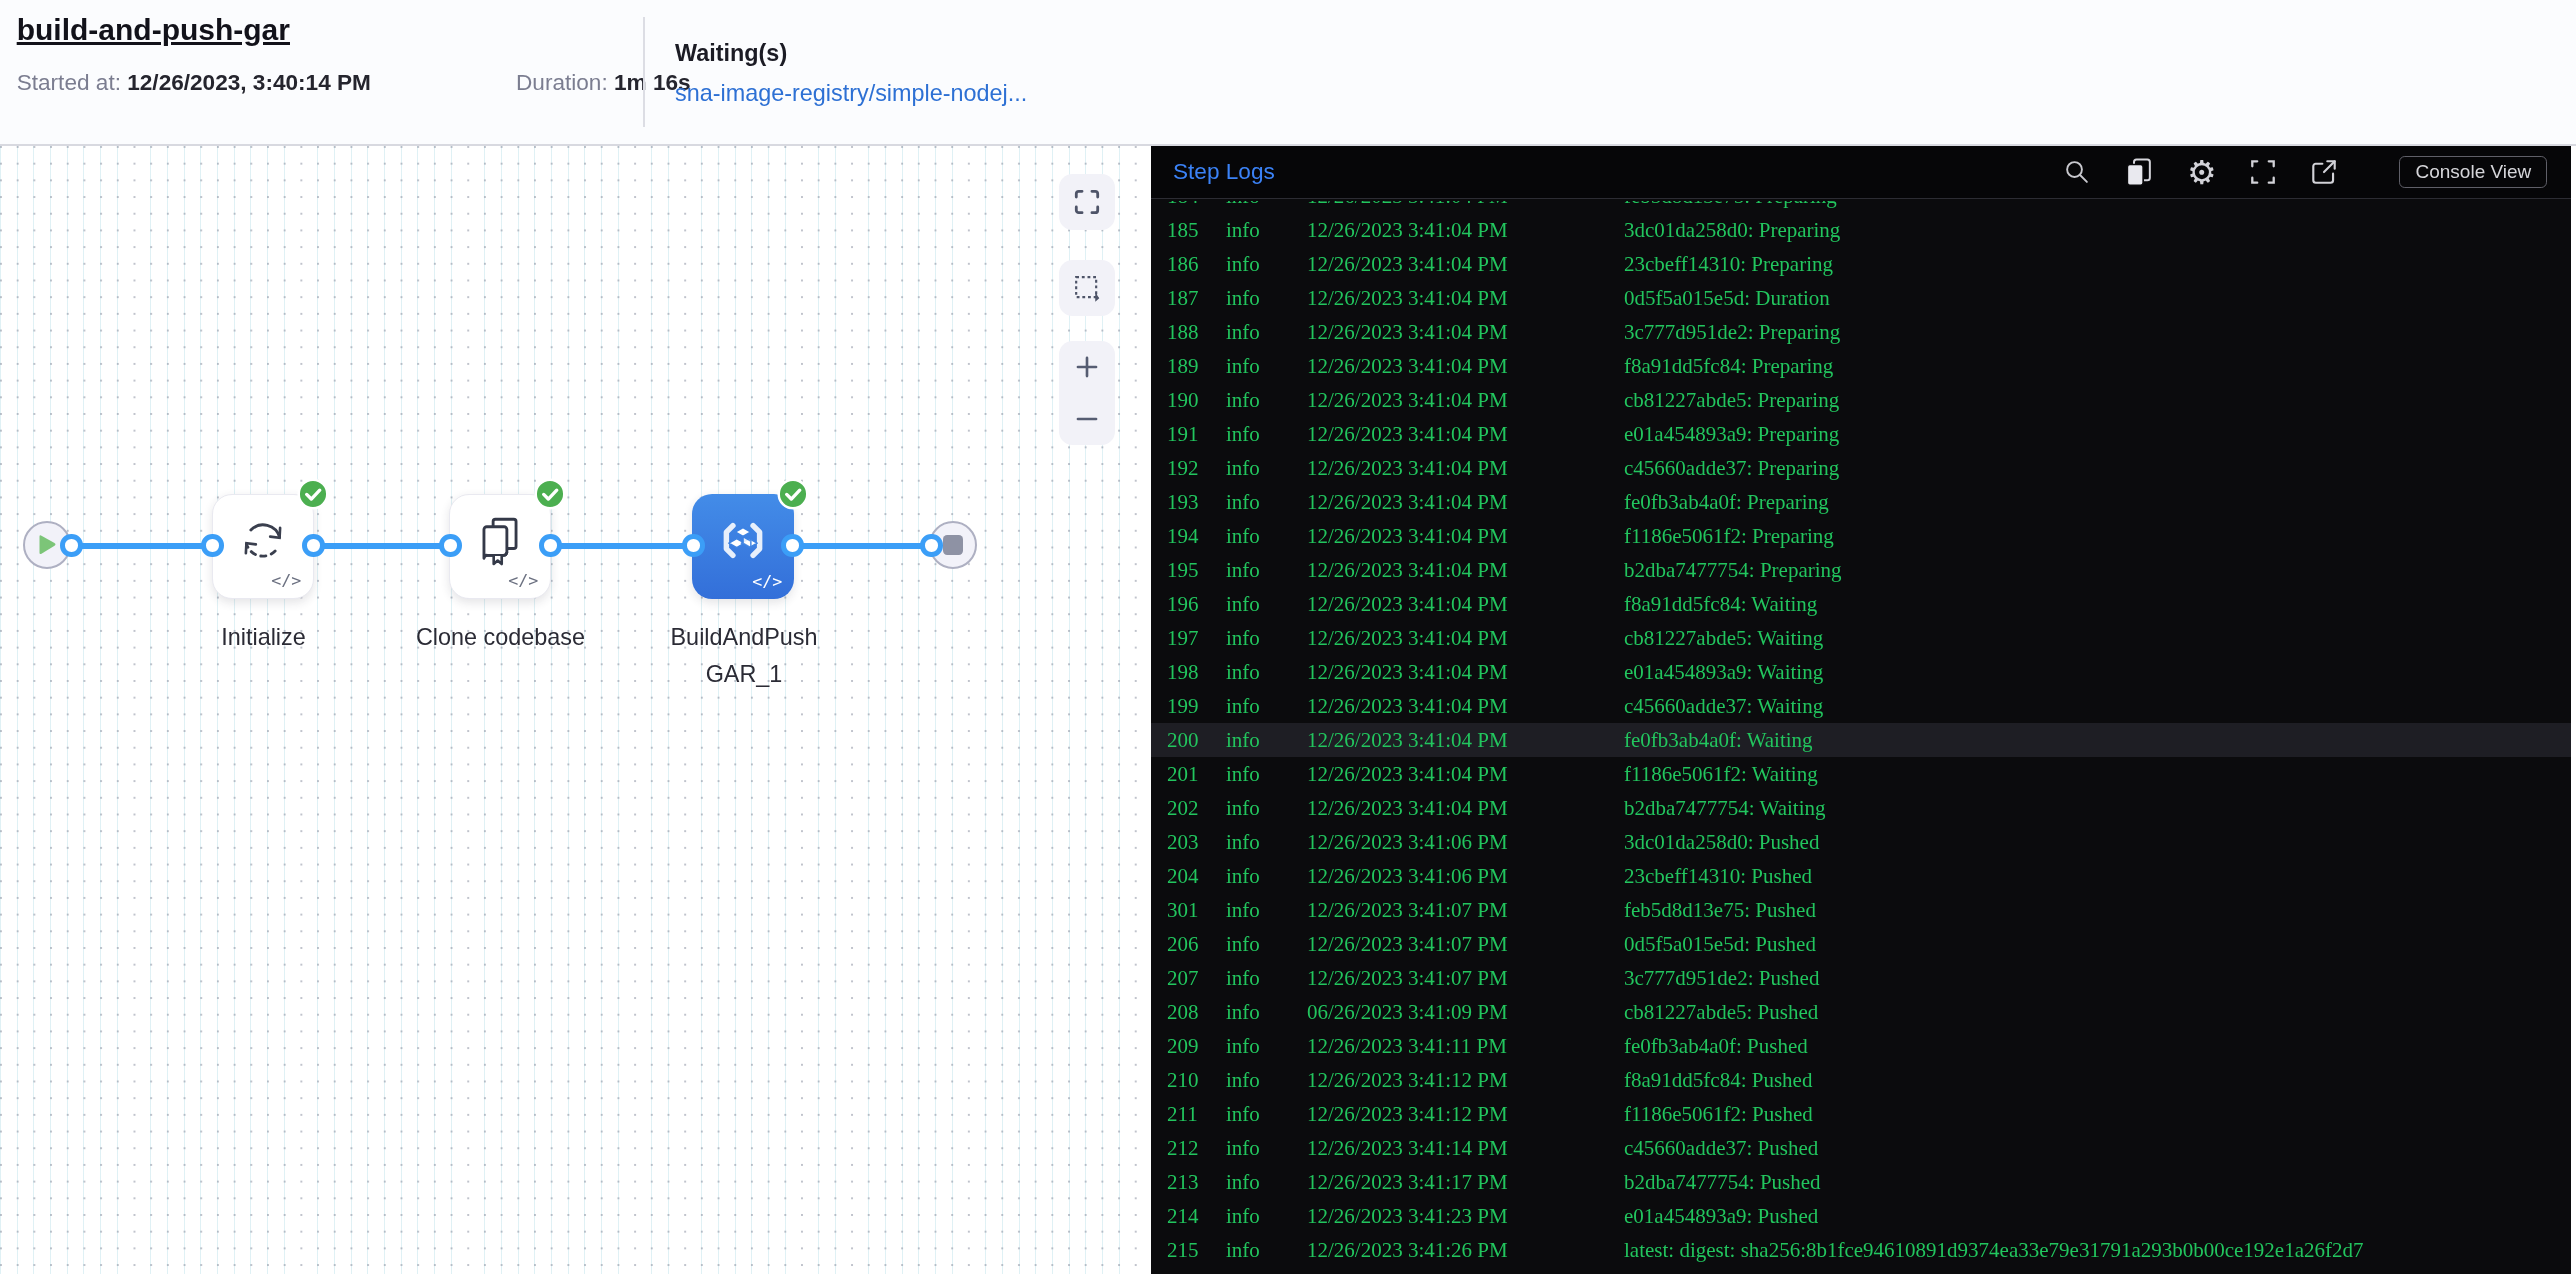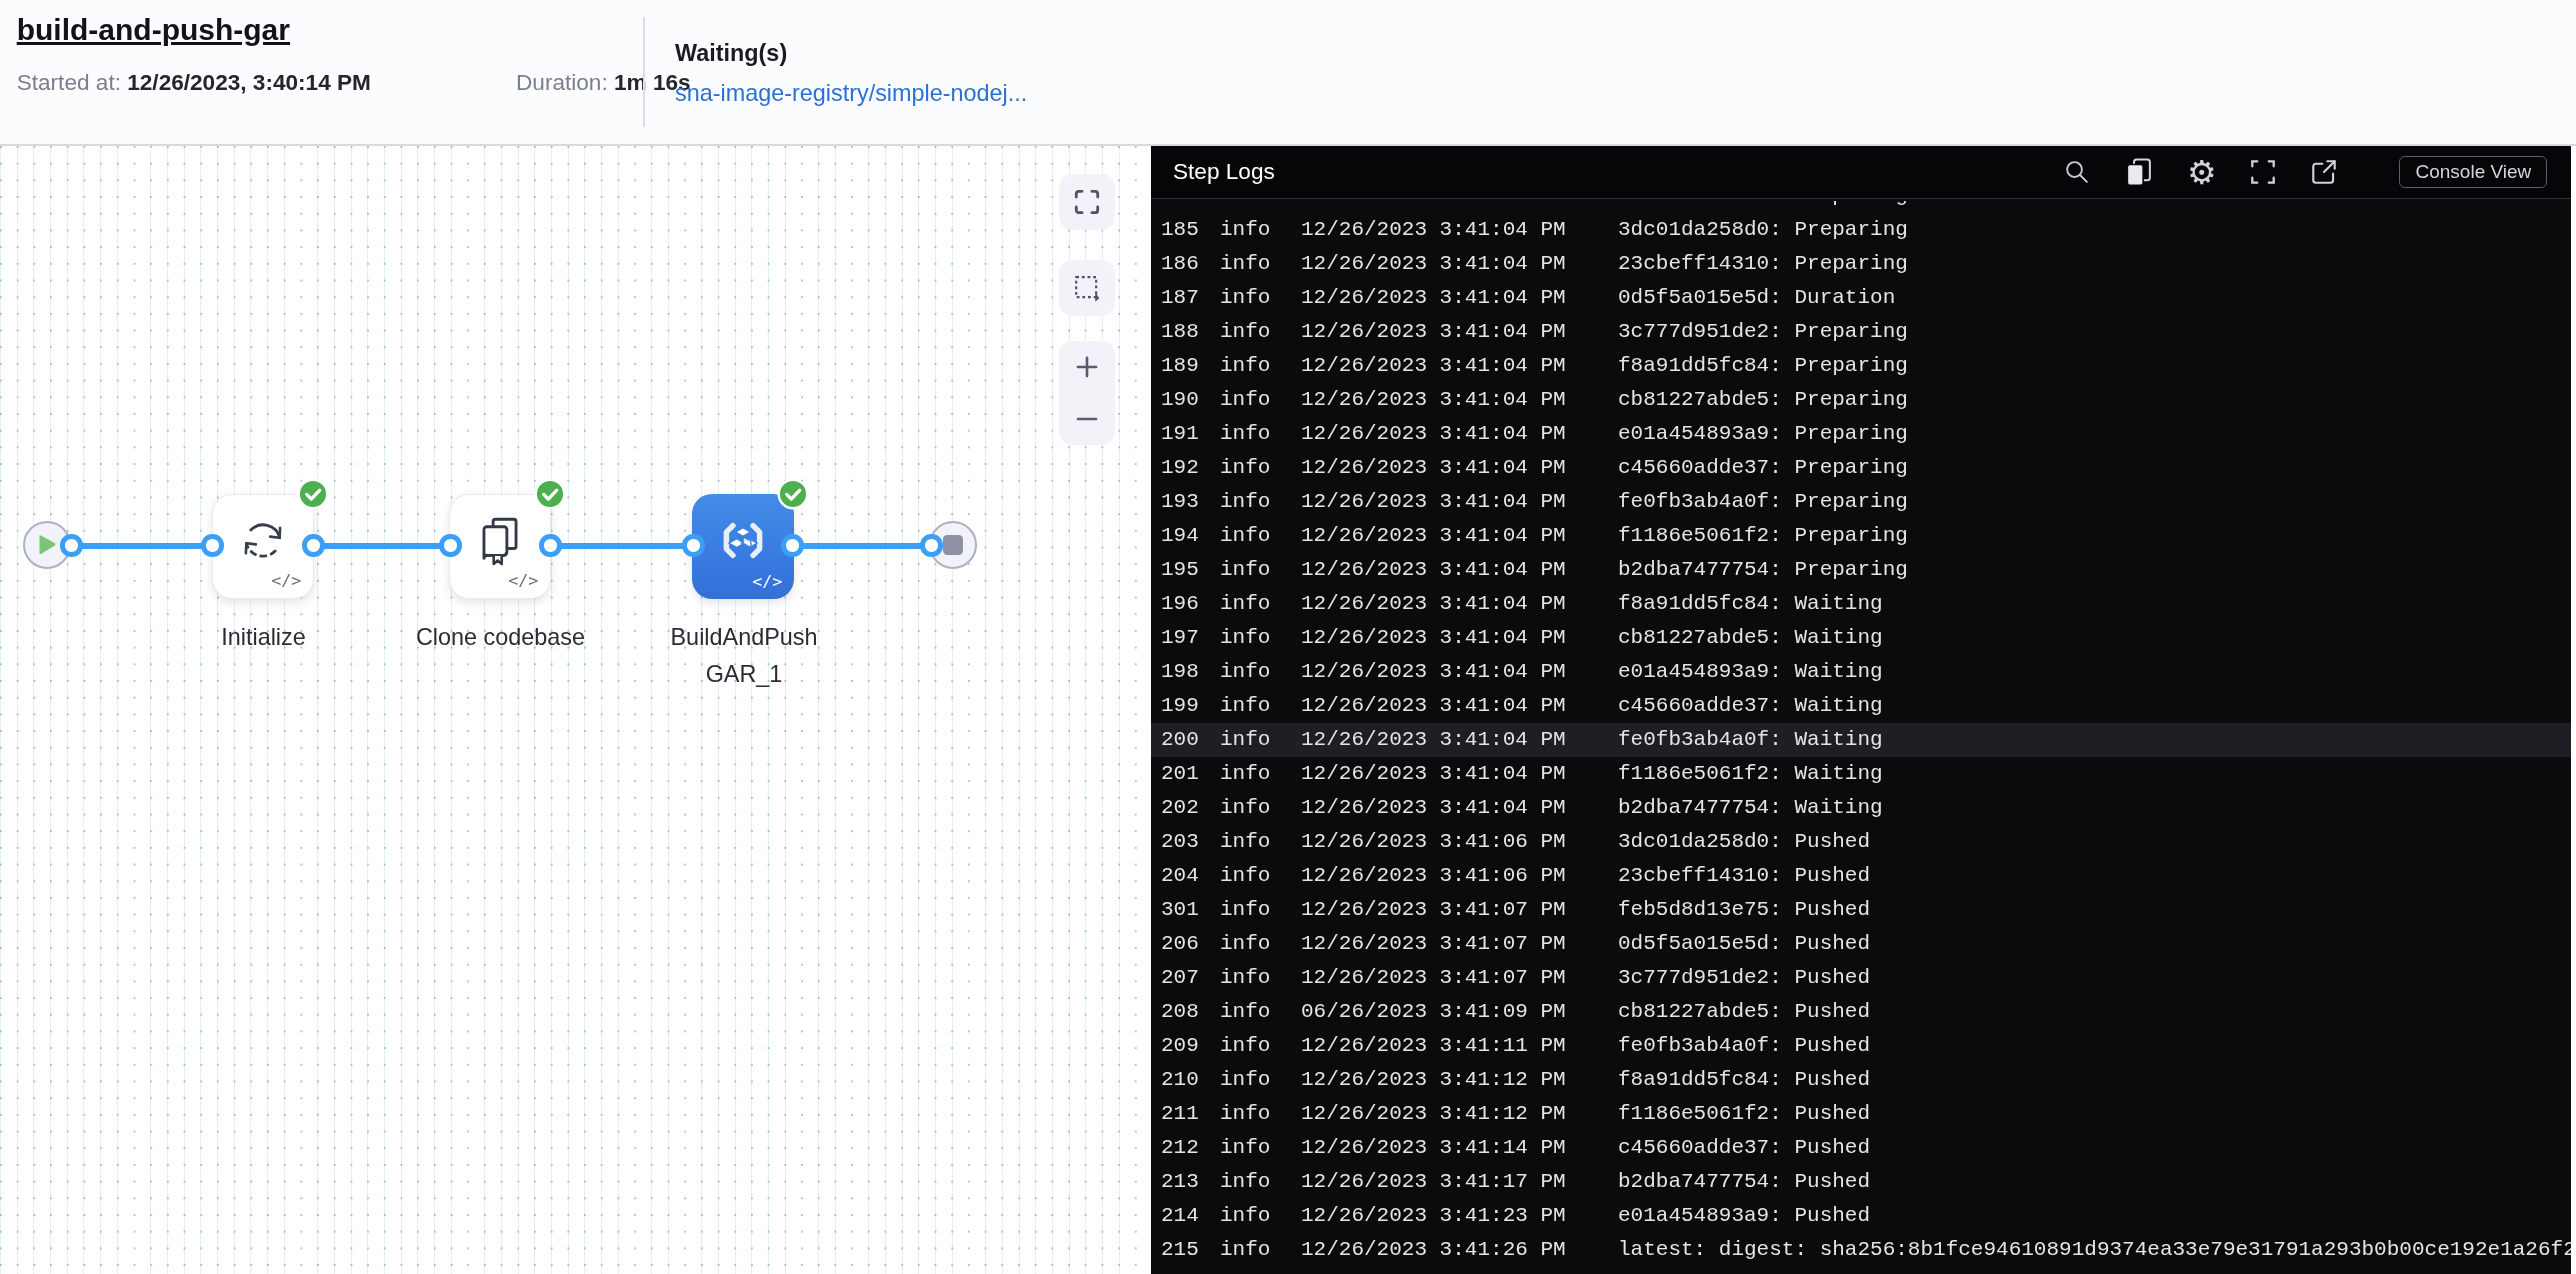--- a/index.html
+++ b/index.html
@@ -45,31 +45,31 @@
 
   .canvas-btn{position:absolute;left:1059px;width:56px;background:#f2f2f8;border-radius:13.4px;
               display:flex;flex-direction:column;align-items:center;justify-content:space-around;z-index:6;}
   .canvas-btn svg{display:block;}
 
   
   .console{position:absolute;left:1151px;top:146px;width:1420px;height:1128px;background:#0b0b0d;overflow:hidden;}
   .console-header{position:absolute;left:0;top:0;width:100%;height:53px;background:#060608;
                   border-bottom:1.7px solid #2c2c33;box-sizing:border-box;
                   display:flex;align-items:center;padding:0 22px;}
-  .console-title{font-size:22.6px;color:#ffffff;}
+  .console-title{font-size:22.6px;color:#3b82f6;}
   .console-tools{margin-left:auto;display:flex;align-items:center;gap:33px;}
   .tool-icon{display:flex;align-items:center;justify-content:center;cursor:pointer;}
   .gear-glyph{font-size:33px;line-height:1;color:#d2d2d8;font-family:"DejaVu Sans",sans-serif;}
   .console-view-btn{margin-left:28px;margin-right:1.7px;height:32px;padding:0 15px;border:1.7px solid #5f5f68;
                     border-radius:5.8px;color:#d6d6da;font-size:19px;display:flex;align-items:center;
                     background:transparent;cursor:pointer;font-family:"Liberation Sans",sans-serif;}
   .log-area{position:absolute;left:0;top:55px;width:100%;height:1073px;overflow:hidden;}
   .log-row{display:flex;height:34px;line-height:34px;white-space:nowrap;
-           font-family:Liberation Mono, monospace;font-size:21px;color:#e5e5e5;
-           padding-left:10px;box-sizing:border-box;}
+           font-family:Liberation Serif, serif;font-size:21px;color:#22c55e;
+           padding-left:16px;box-sizing:border-box;}
   .log-row.partial{margin-top:-22px;}
   .log-row.highlight{background:#1e1e24;}
   .log-n{width:59px;flex:none;}
   .log-level{width:81px;flex:none;}
   .log-time{width:317px;flex:none;}
   .log-msg{flex:none;}
 </style>
 </head>
 <body>
 

